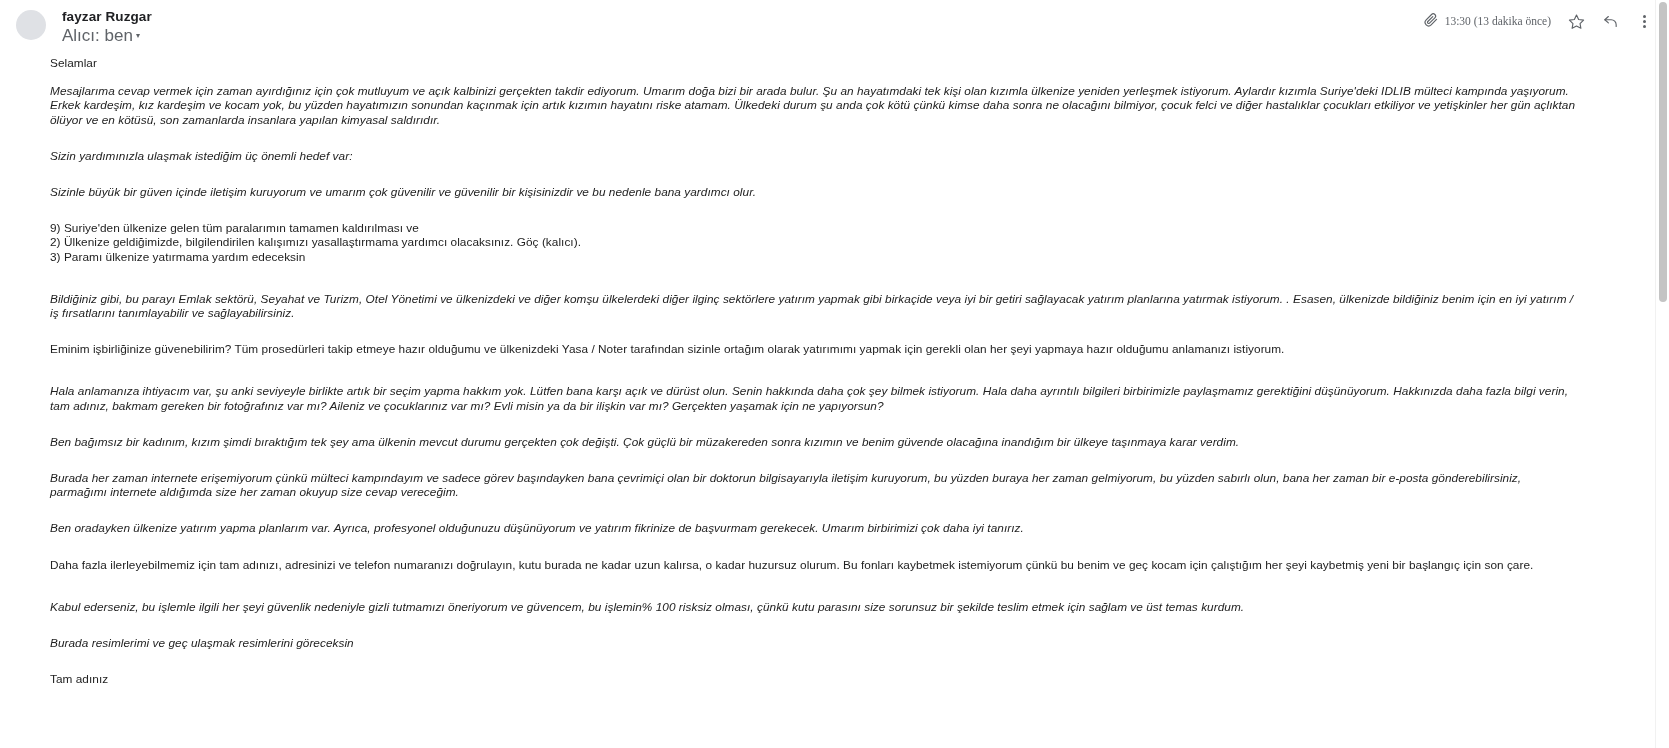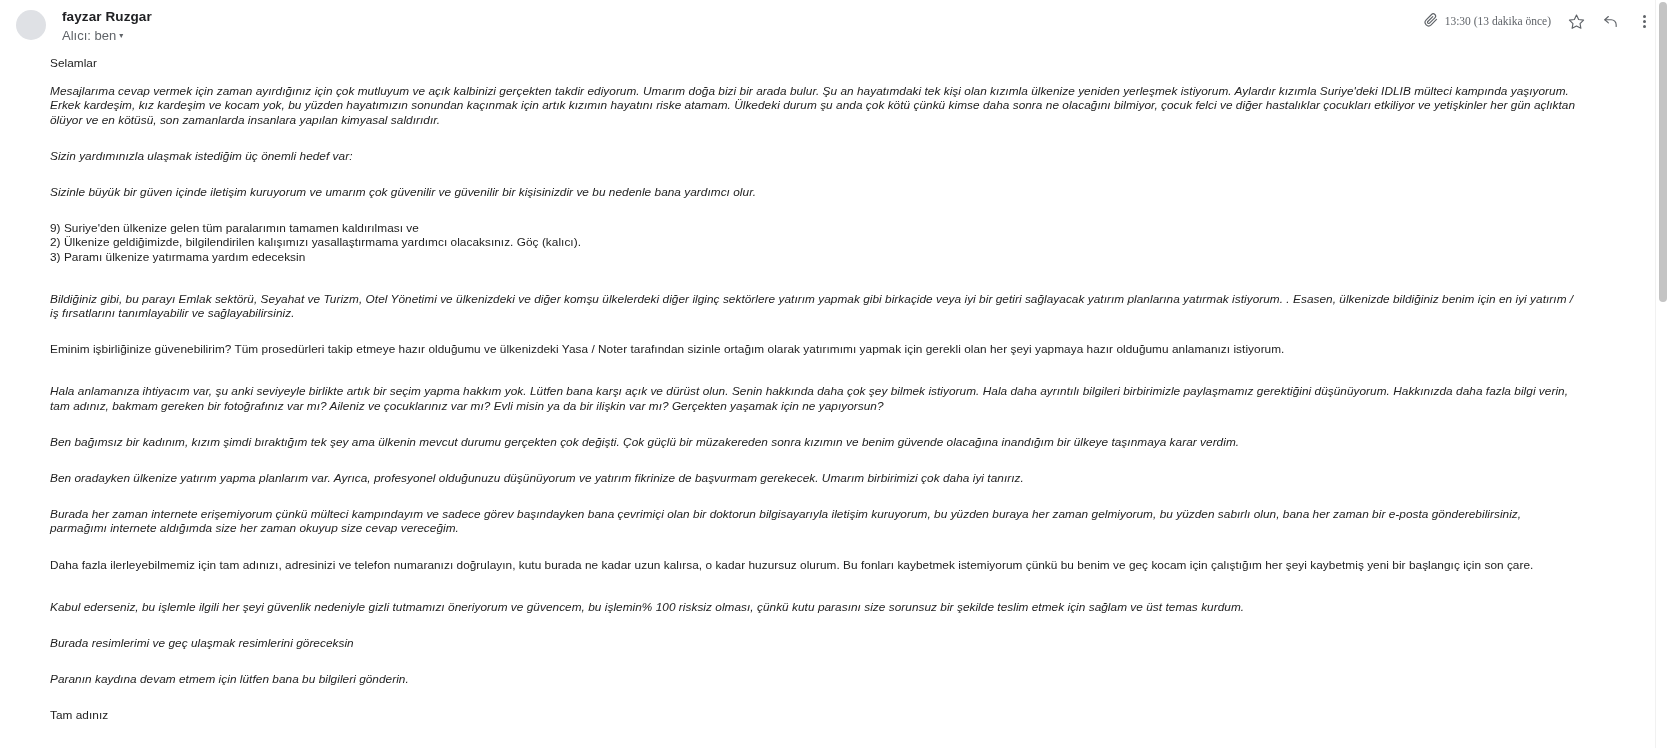--- a/index.html
+++ b/index.html
@@ -50,21 +50,21 @@
     color: #202124;
     line-height: 16px;
     letter-spacing: .1px;
   }
   .recipient-row {
     display: flex;
     align-items: center;
     margin-top: 4px;
   }
   .recipient {
-    font-size: 13px;
+    font-size: 17px;
     color: #5f6368;
     line-height: 14px;
   }
   .caret {
     margin-left: 3px;
     font-size: 8px;
     color: #5f6368;
     line-height: 14px;
   }
   .header-right {
@@ -201,26 +201,25 @@
       <p class="para gap-lg">Mesajlarıma cevap vermek için zaman ayırdığınız için çok mutluyum ve açık kalbinizi gerçekten takdir ediyorum. Umarım doğa bizi bir arada bulur. Şu an hayatımdaki tek kişi olan kızımla ülkenize yeniden yerleşmek istiyorum. Aylardır kızımla Suriye'deki IDLIB mülteci kampında yaşıyorum. Erkek kardeşim, kız kardeşim ve kocam yok, bu yüzden hayatımızın sonundan kaçınmak için artık kızımın hayatını riske atamam. Ülkedeki durum şu anda çok kötü çünkü kimse daha sonra ne olacağını bilmiyor, çocuk felci ve diğer hastalıklar çocukları etkiliyor ve yetişkinler her gün açlıktan ölüyor ve en kötüsü, son zamanlarda insanlara yapılan kimyasal saldırıdır.</p>
       <p class="para gap-lg">Sizin yardımınızla ulaşmak istediğim üç önemli hedef var:</p>
       <p class="para gap-lg">Sizinle büyük bir güven içinde iletişim kuruyorum ve umarım çok güvenilir ve güvenilir bir kişisinizdir ve bu nedenle bana yardımcı olur.</p>
       <p class="para list-line">9) Suriye'den ülkenize gelen tüm paralarımın tamamen kaldırılması ve</p>
       <p class="para list-line">2) Ülkenize geldiğimizde, bilgilendirilen kalışımızı yasallaştırmama yardımcı olacaksınız. Göç (kalıcı).</p>
       <p class="para gap-xl">3) Paramı ülkenize yatırmama yardım edeceksin</p>
       <p class="para gap-lg">Bildiğiniz gibi, bu parayı Emlak sektörü, Seyahat ve Turizm, Otel Yönetimi ve ülkenizdeki ve diğer komşu ülkelerdeki diğer ilginç sektörlere yatırım yapmak gibi birkaçide veya iyi bir getiri sağlayacak yatırım planlarına yatırmak istiyorum. . Esasen, ülkenizde bildiğiniz benim için en iyi yatırım / iş fırsatlarını tanımlayabilir ve sağlayabilirsiniz.</p>
       <p class="para gap-xl">Eminim işbirliğinize güvenebilirim? Tüm prosedürleri takip etmeye hazır olduğumu ve ülkenizdeki Yasa / Noter tarafından sizinle ortağım olarak yatırımımı yapmak için gerekli olan her şeyi yapmaya hazır olduğumu anlamanızı istiyorum.</p>
       <p class="para gap-lg">Hala anlamanıza ihtiyacım var, şu anki seviyeyle birlikte artık bir seçim yapma hakkım yok. Lütfen bana karşı açık ve dürüst olun. Senin hakkında daha çok şey bilmek istiyorum. Hala daha ayrıntılı bilgileri birbirimizle paylaşmamız gerektiğini düşünüyorum. Hakkınızda daha fazla bilgi verin, tam adınız, bakmam gereken bir fotoğrafınız var mı? Aileniz ve çocuklarınız var mı? Evli misin ya da bir ilişkin var mı? Gerçekten yaşamak için ne yapıyorsun?</p>
       <p class="para gap-lg">Ben bağımsız bir kadınım, kızım şimdi bıraktığım tek şey ama ülkenin mevcut durumu gerçekten çok değişti. Çok güçlü bir müzakereden sonra kızımın ve benim güvende olacağına inandığım bir ülkeye taşınmaya karar verdim.</p>
+      <p class="para gap-lg">Burada her zaman internete erişemiyorum çünkü mülteci kampındayım ve sadece görev başındayken bana çevrimiçi olan bir doktorun bilgisayarıyla iletişim kuruyorum, bu yüzden buraya her zaman gelmiyorum, bu yüzden sabırlı olun, bana her zaman bir e-posta gönderebilirsiniz, parmağımı internete aldığımda size her zaman okuyup size cevap vereceğim.</p>
       <p class="para gap-lg">Ben oradayken ülkenize yatırım yapma planlarım var. Ayrıca, profesyonel olduğunuzu düşünüyorum ve yatırım fikrinize de başvurmam gerekecek. Umarım birbirimizi çok daha iyi tanırız.</p>
-      <p class="para gap-lg">Burada her zaman internete erişemiyorum çünkü mülteci kampındayım ve sadece görev başındayken bana çevrimiçi olan bir doktorun bilgisayarıyla iletişim kuruyorum, bu yüzden buraya her zaman gelmiyorum, bu yüzden sabırlı olun, bana her zaman bir e-posta gönderebilirsiniz, parmağımı internete aldığımda size her zaman okuyup size cevap vereceğim.</p>
       <p class="para gap-xl">Daha fazla ilerleyebilmemiz için tam adınızı, adresinizi ve telefon numaranızı doğrulayın, kutu burada ne kadar uzun kalırsa, o kadar huzursuz olurum. Bu fonları kaybetmek istemiyorum çünkü bu benim ve geç kocam için çalıştığım her şeyi kaybetmiş yeni bir başlangıç için son çare.</p>
       <p class="para gap-lg">Kabul ederseniz, bu işlemle ilgili her şeyi güvenlik nedeniyle gizli tutmamızı öneriyorum ve güvencem, bu işlemin% 100 risksiz olması, çünkü kutu parasını size sorunsuz bir şekilde teslim etmek için sağlam ve üst temas kurdum.</p>
       <p class="para gap-lg">Burada resimlerimi ve geç ulaşmak resimlerini göreceksin</p>
-      <p class="para gap-lg">Paranın kaydına devam etmem için lütfen bana bu bilgileri gönderin.</p>
       <p class="para list-line">Tam adınız</p>
 
     </div>
   </div>
 
   <div class="scrollbar">
     <div class="scroll-thumb"></div>
   </div>
 </div>
 

